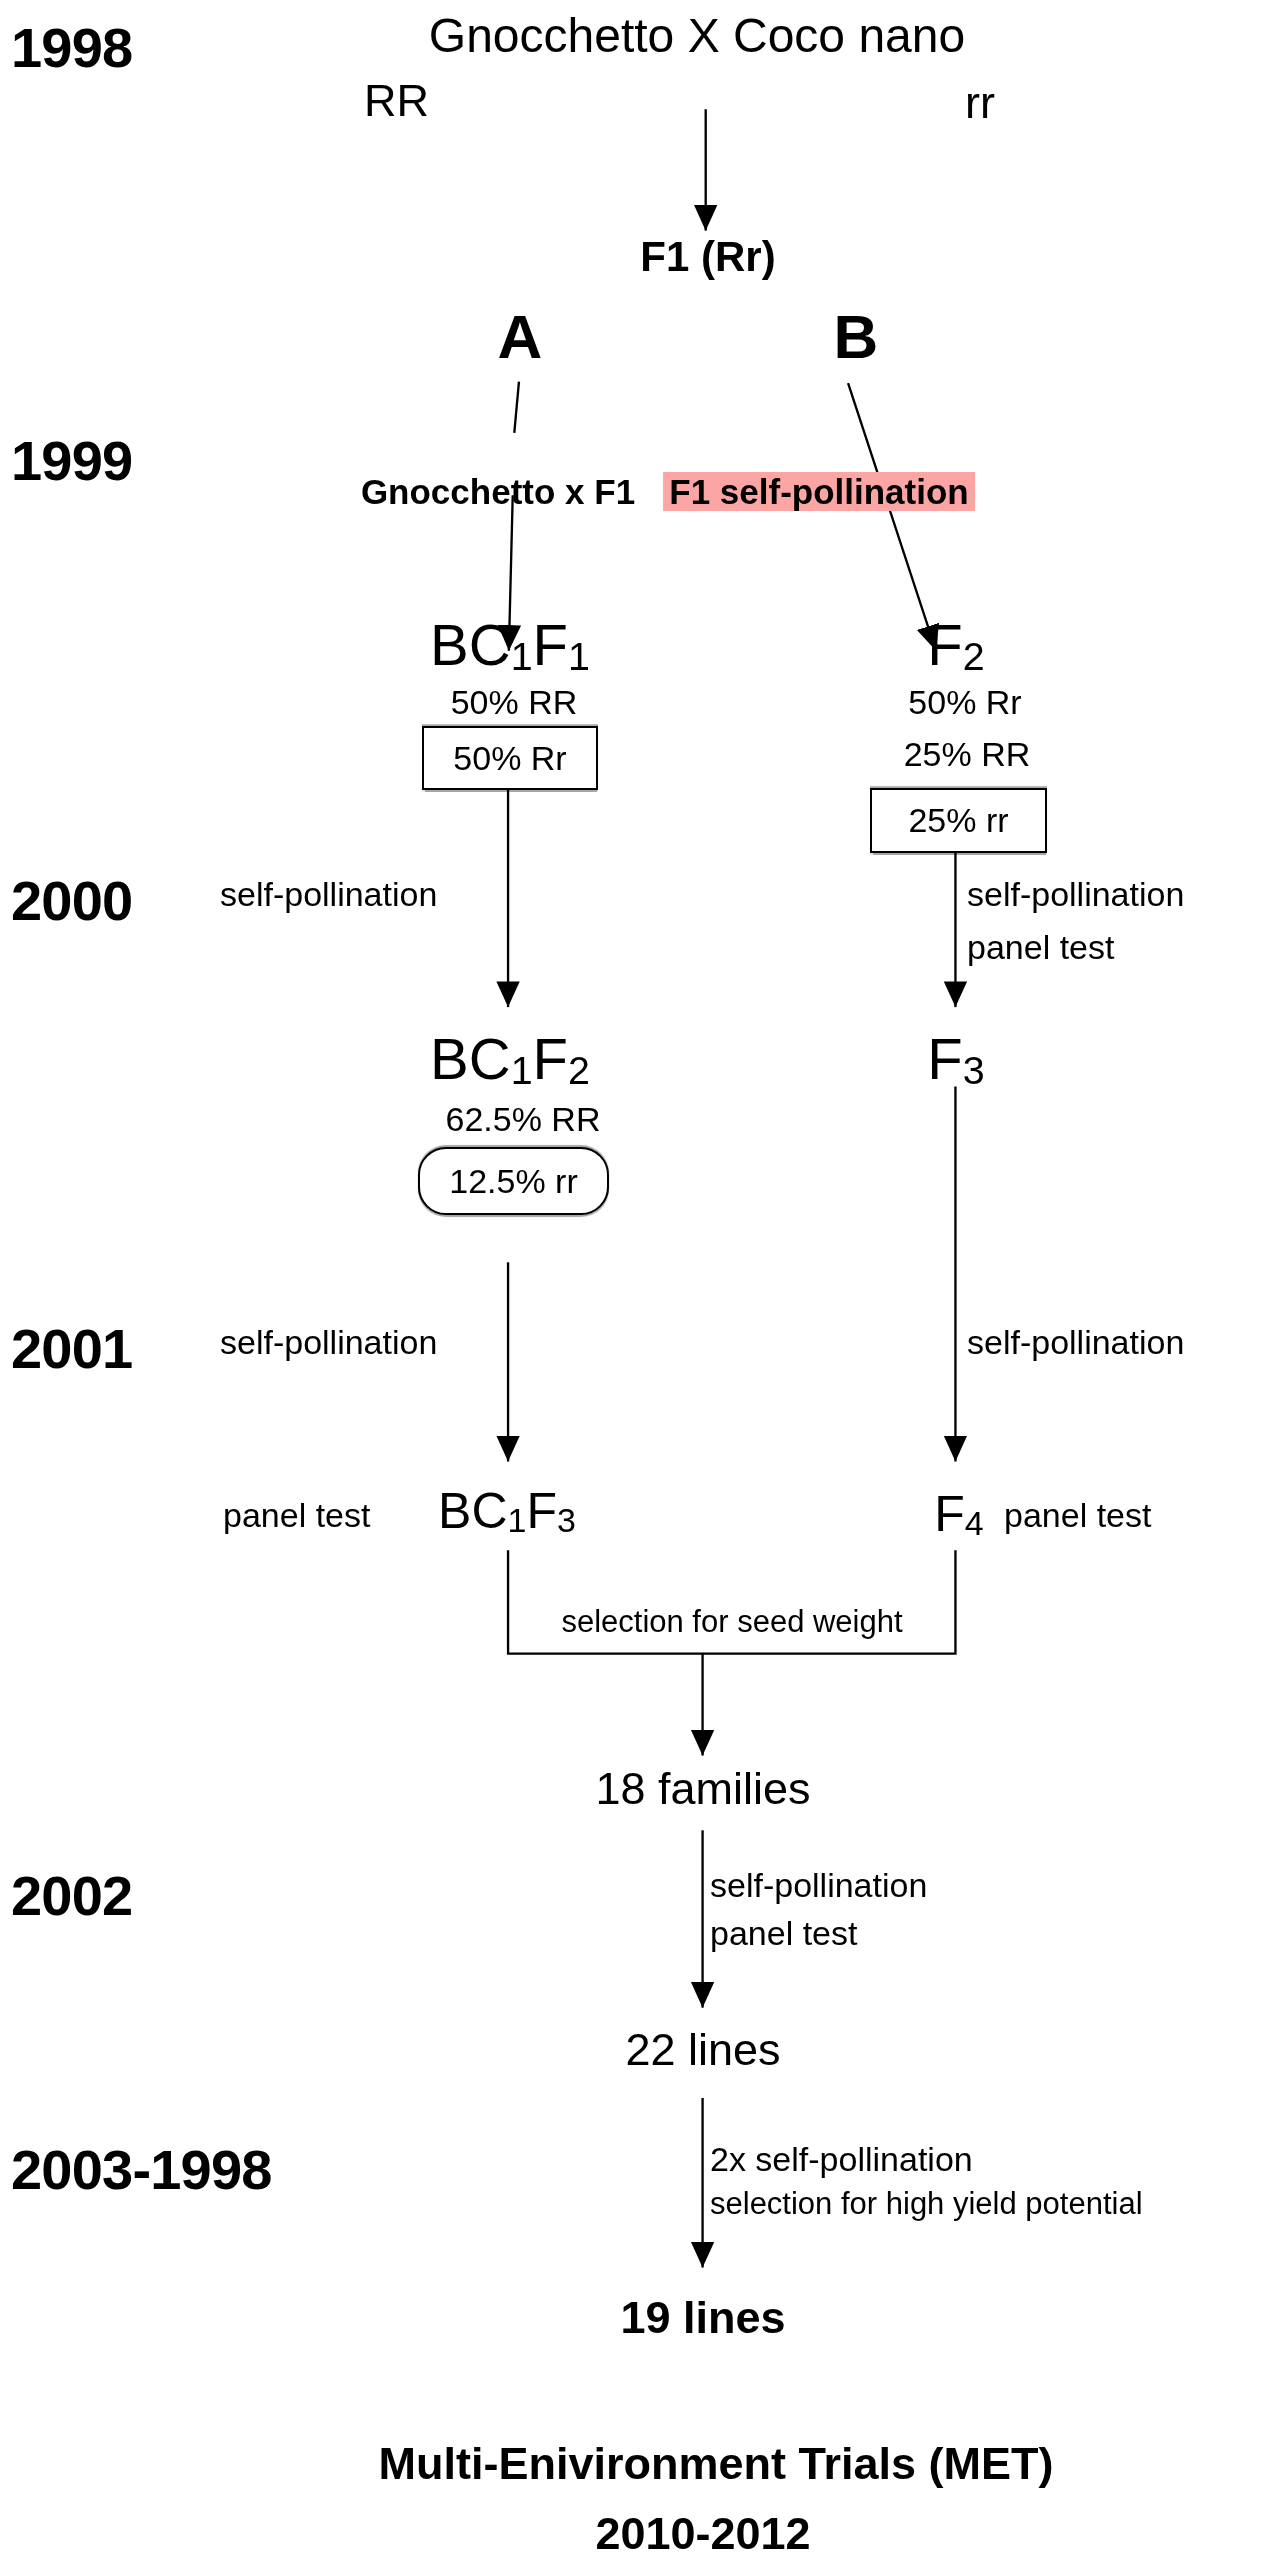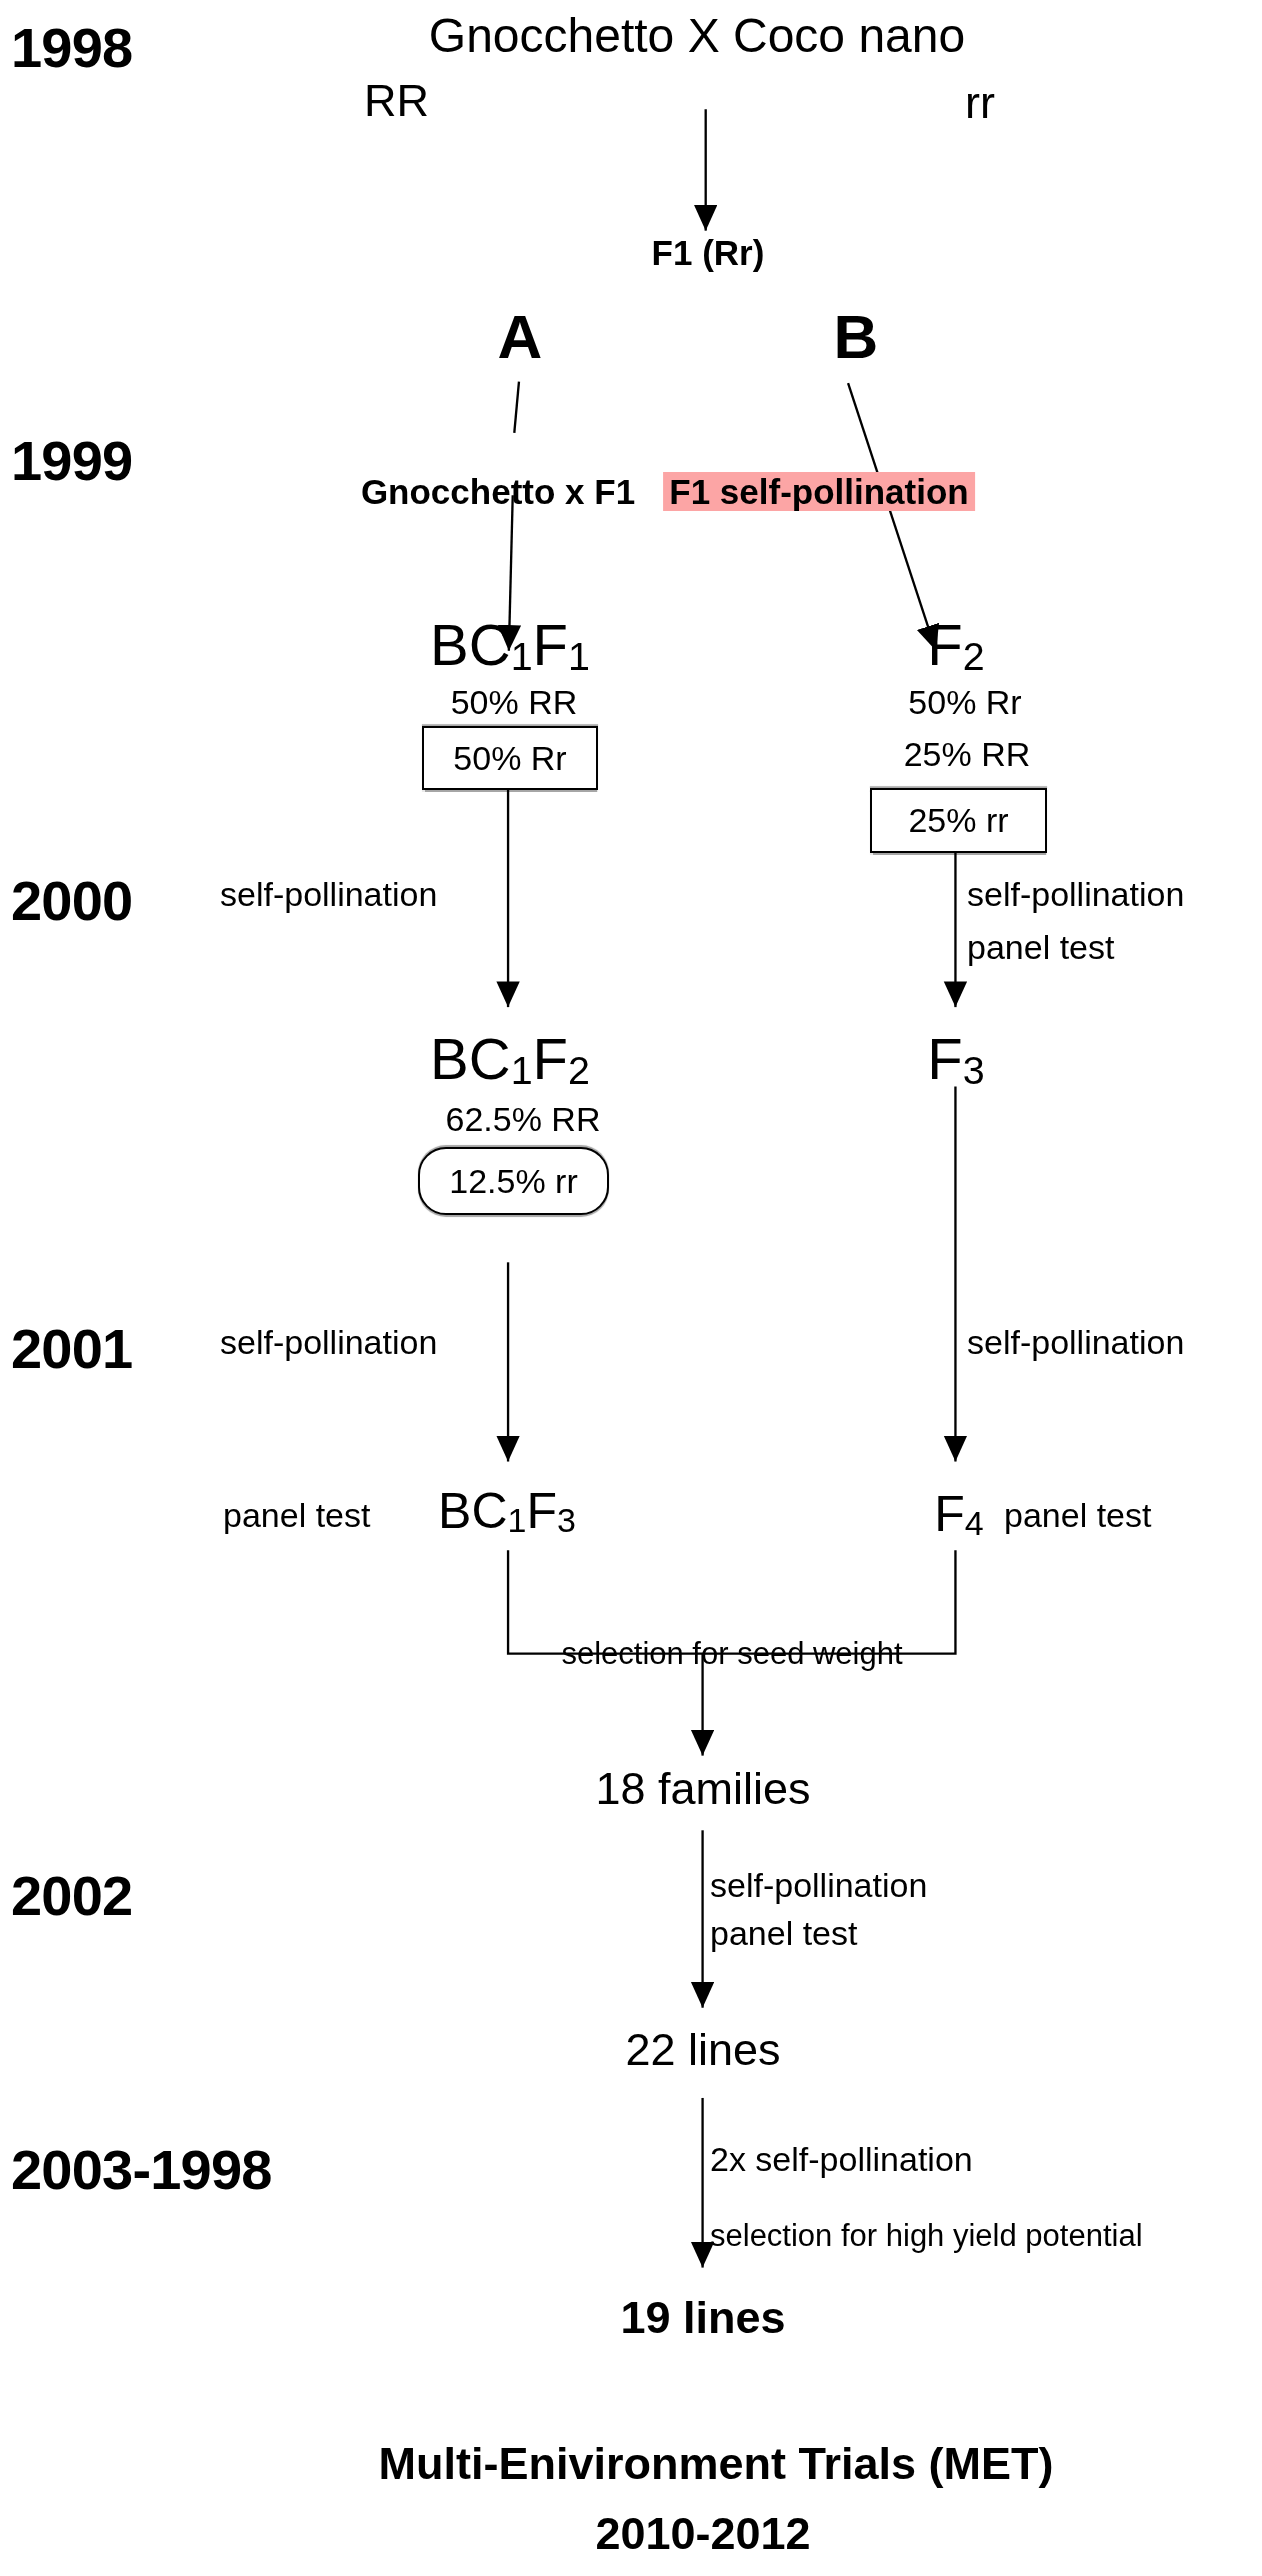--- a/index.html
+++ b/index.html
@@ -10,36 +10,36 @@
     background: #ffffff;
     font-family: "Liberation Sans", "DejaVu Sans", sans-serif;
     color: #000000;
     overflow: hidden;
   }
   .abs { position: absolute; white-space: nowrap; line-height: 1.12; }
   .ctr { transform: translateX(-50%); }
   .year { font-size: 56px; font-weight: 700; letter-spacing: -0.8px; }
   .title { font-size: 48px; font-weight: 400; }
   .geno-parent { font-size: 45px; font-weight: 400; }
-  .f1 { font-size: 35px; font-weight: 700; }
+  .f1 { font-size: 42px; font-weight: 700; }
   .branch-letter { font-size: 62px; font-weight: 700; }
   .branch-label { font-size: 35px; font-weight: 700; margin-top: 36px; }
   .gen { font-size: 58px; font-weight: 400; }
   .gen-big { font-size: 50px; font-weight: 400; }
   .sub { font-size: 0.68em; position: relative; top: 0.12em; }
   .geno { font-size: 34px; font-weight: 400; }
   .geno-box {
     border: 2.3px solid #000000;
     display: flex; align-items: center; justify-content: center;
     font-size: 34px; font-weight: 400;
     box-shadow: 0 1.6px 0.8px rgba(0,0,0,0.35), 0 -1.6px 0.8px rgba(0,0,0,0.35);
     background: #ffffff;
   }
   .proc { font-size: 34px; font-weight: 400; }
-  .proc-sm { font-size: 31px; font-weight: 400; margin-top: 32px; }
+  .proc-sm { font-size: 31px; font-weight: 400; }
   .result { font-size: 45px; font-weight: 400; }
   .result-bold { font-size: 45px; font-weight: 700; }
   .met { font-size: 45px; font-weight: 700; }
   .whitebg { background: #fca5a5; padding: 0 6.2px; }
   svg.wires { position: absolute; left: 0; top: 0; }
 </style>
 </head>
 <body>
 
 <div class="canvas">

